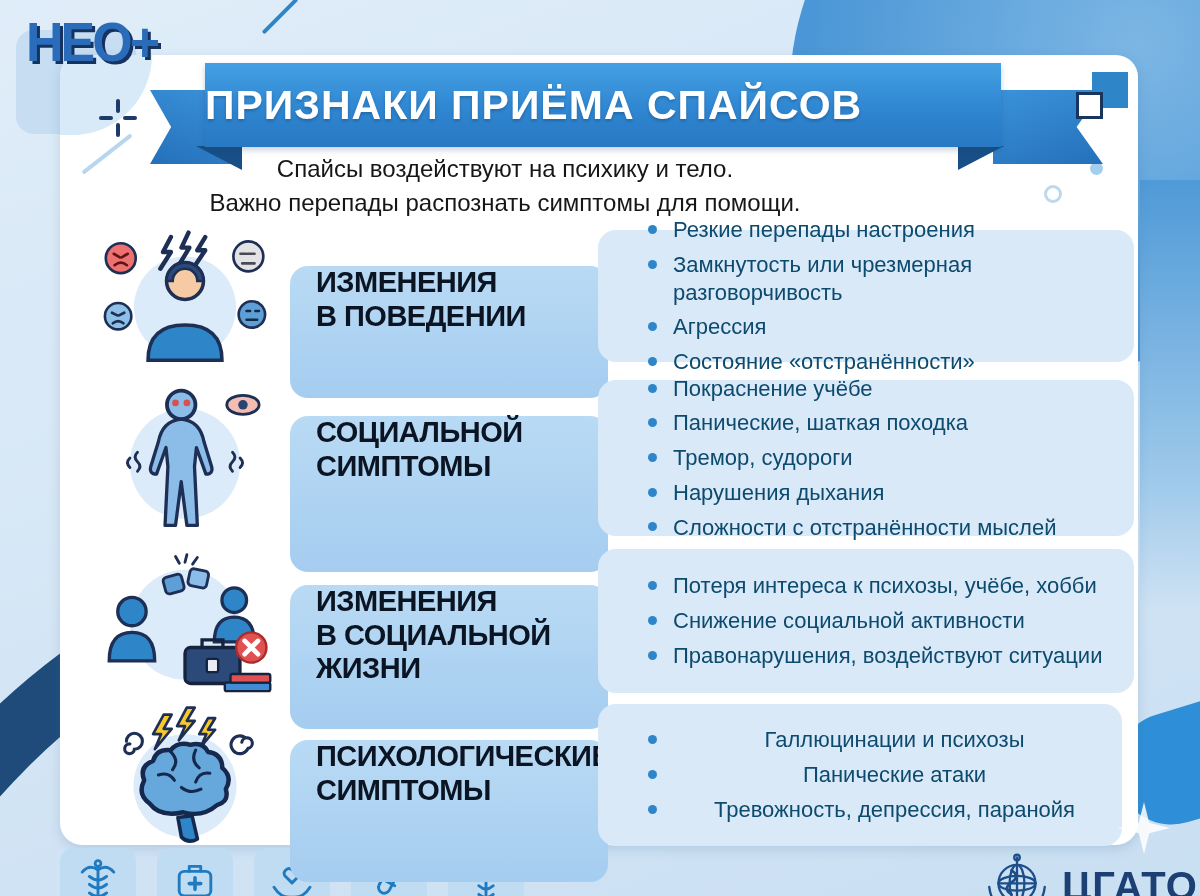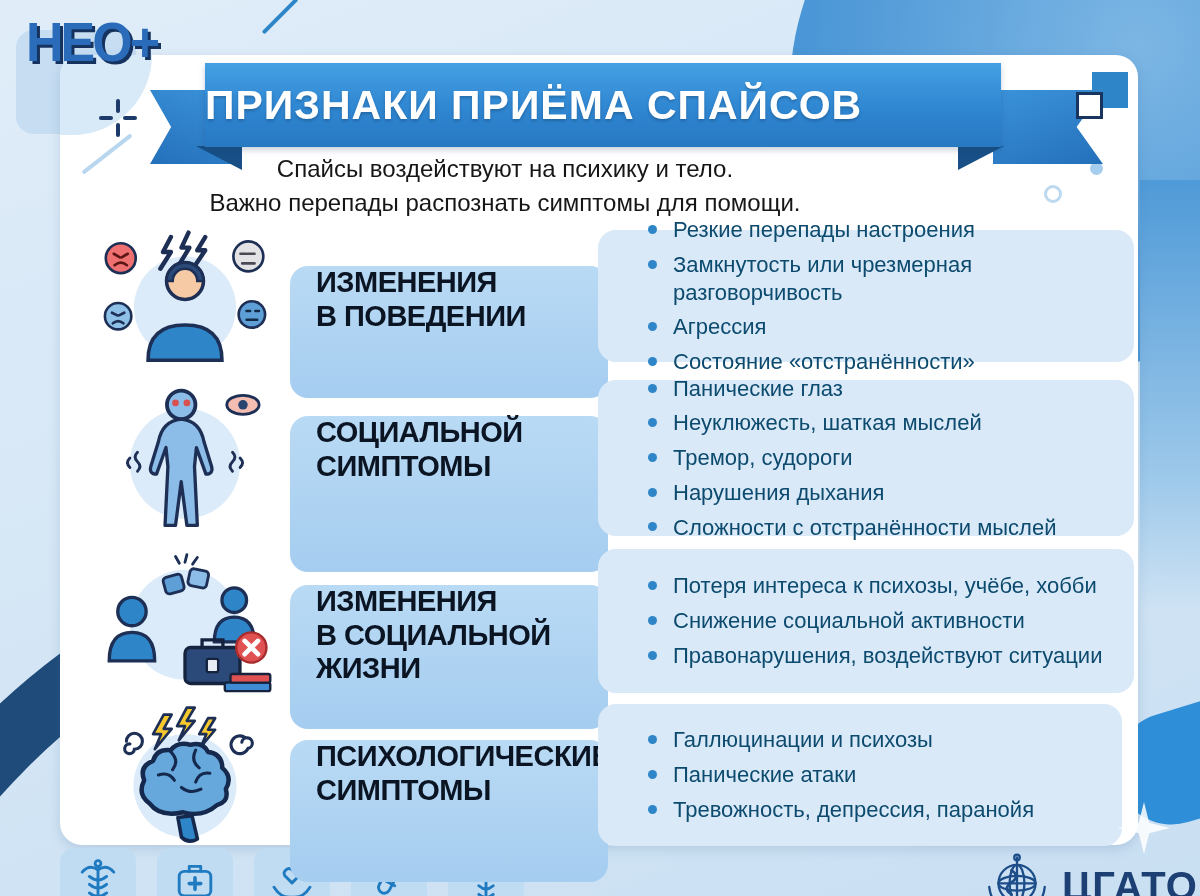--- a/index.html
+++ b/index.html
@@ -74,21 +74,21 @@
   .r4 { top:704px; height:142px; }
   .icon-wrap { position:absolute; left:85px; top:0; width:200px; height:100%;
                display:flex; align-items:center; justify-content:center; }
   .head-box { position:absolute; left:290px; top:0; width:318px; height:100%;
               background:linear-gradient(180deg,#b9daf4,#a5cdf0); border-radius:18px;
               display:flex; flex-direction:column; padding-left:26px;margin-top:36px; }
   .head-text { font-size:29px; font-weight:700; line-height:1.16; color:#0b1422;
                letter-spacing:-0.5px; white-space:pre-line; }
   .list-box { position:absolute; left:598px; top:0; width:536px; height:100%;
               background:#d9e9f8; border-radius:18px; display:flex; align-items:center; }
-  .r4 .list-box { width:524px; }
+  .r4 .list-box { width:524px;text-align:center; }
   ul.bullets { list-style:none; padding-left:50px; padding-right:6px; width:100%;
                display:flex; flex-direction:column; gap:7px; }
   ul.bullets li { position:relative; padding-left:25px; font-size:22px; line-height:1.26; color:#0c4a6e; }
   ul.bullets li::before { content:""; position:absolute; left:0; top:0.40em; width:9px; height:9px;
                border-radius:50%; background:#2e86c8; }
 
   
   .fsq { position:absolute; top:848px; width:76px; height:64px; background:#bfdcf3; border-radius:14px; z-index:3;
          display:flex; justify-content:center; }
   .fsq svg { margin-top:7px; }
@@ -194,22 +194,22 @@
             <path d="M158 82 q5 5 0 10"></path>
         </g>
       </svg>
     </div>
     <div class="head-box">
       <div class="head-text">СОЦИАЛЬНОЙ
 СИМПТОМЫ</div>
     </div>
     <div class="list-box">
       <ul class="bullets">
-          <li>Панические глаз</li>
-          <li>Неуклюжесть, шаткая мыслей</li>
+          <li>Покраснение учёбе</li>
+          <li>Панические, шаткая походка</li>
           <li>Тремор, судороги</li>
           <li>Нарушения дыхания</li>
           <li>Сложности с отстранённости мыслей</li>
         </ul>
     </div>
   </div>
 
   <div class="row r3">
     <div class="icon-wrap">
       <svg width="190" height="144" viewBox="0 0 200 152">

